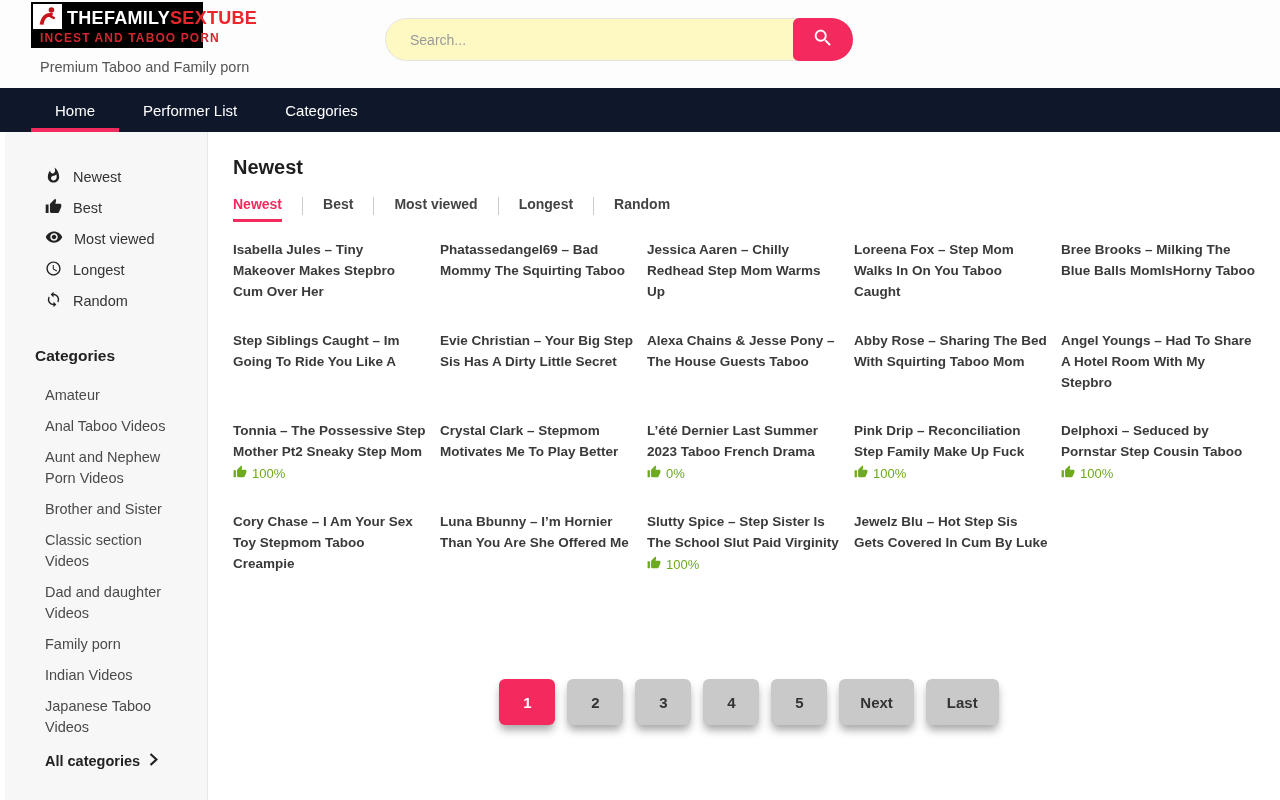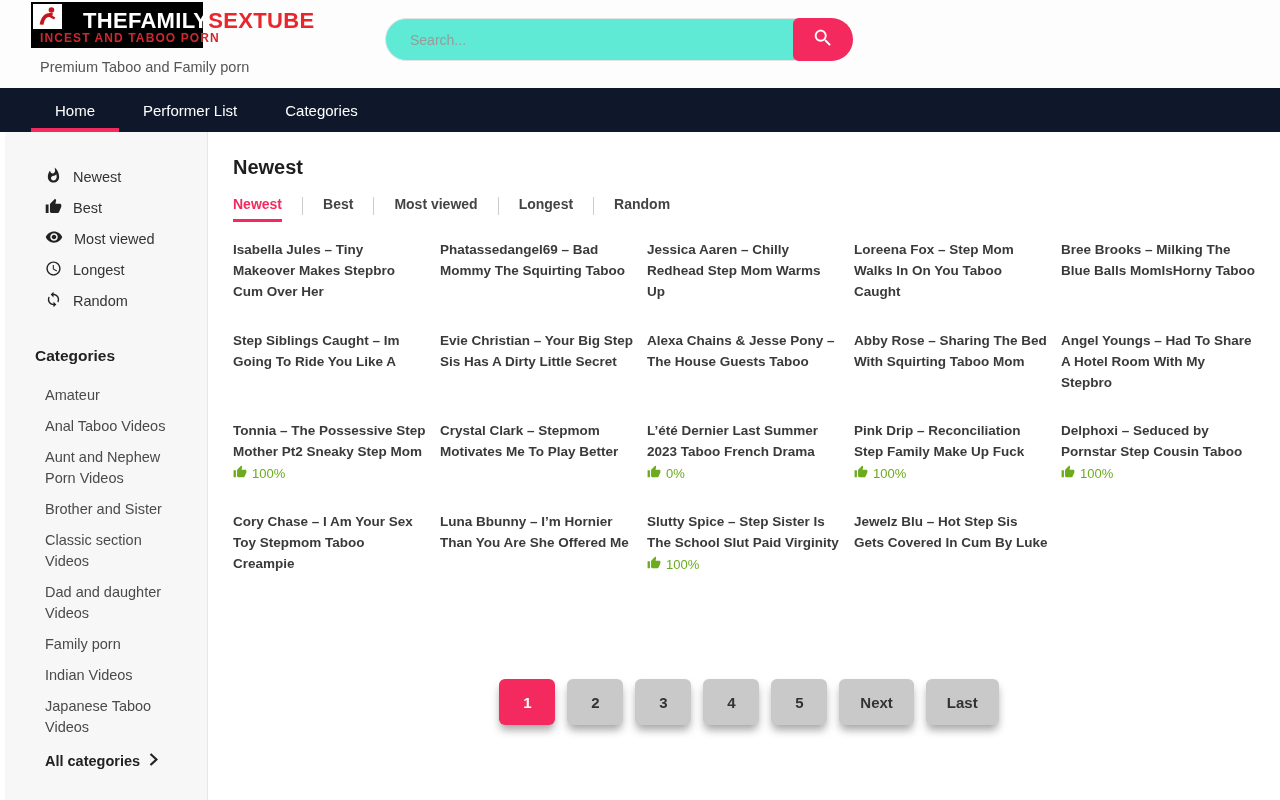--- a/index.html
+++ b/index.html
@@ -5,32 +5,32 @@
   * { margin:0; padding:0; box-sizing:border-box; }
   html,body { width:1280px; height:800px; overflow:hidden; background:#fff;
               font-family:"Liberation Sans", sans-serif; }
 
   
   .header { position:relative; width:1280px; height:88px; background:#fdfdfd; }
   .logo-box { position:absolute; left:31px; top:2px; width:172px; height:46px;
               background:#000; cursor:pointer; }
   .logo-icon { position:absolute; left:2px; top:2px; width:29px; height:25px;
                background:#fff; display:flex; align-items:center; justify-content:center; }
-  .logo-title { position:absolute; left:52px; top:6px; font-size:22px; font-weight:bold;
+  .logo-title { position:absolute; left:36px; top:6px; font-size:18px; font-weight:bold;
                 letter-spacing:.3px; white-space:nowrap; }
   .logo-title .w { color:#fff; }
   .logo-title .r { color:#e8262b; }
   .logo-sub { position:absolute; left:9px; top:29px; font-size:12px; font-weight:bold;
               color:#d2262e; letter-spacing:1.1px; white-space:nowrap; }
   .tagline { position:absolute; left:40px; top:59px; font-size:14.5px; color:#555; }
 
   .search-wrap { position:absolute; left:385px; top:18px; width:468px; height:43px; }
   .search-input { width:100%; height:100%; border:1px solid #e4e4e4; border-radius:22px;
                   padding:0 70px 0 24px; font-size:14px; color:#555; outline:none;
-                  font-family:"Liberation Sans", sans-serif; background:#5eead4; }
+                  font-family:"Liberation Sans", sans-serif; background:#fef9c3; }
   .search-input::placeholder { color:#9a9a9a; }
   .search-btn { position:absolute; right:0; top:0; width:60px; height:43px;
                 background:#f42a5e; border:none; border-radius:6px 22px 22px 6px;
                 cursor:pointer; display:flex; align-items:center; justify-content:center; }
 
   
   .nav { position:absolute; top:88px; left:0; width:1280px; height:44px; background:#0f172a;
          display:flex; align-items:stretch; padding-left:31px; z-index:5; }
   .nav-item { position:relative; display:flex; align-items:center; gap:7px; padding:0 24px;
               color:#fff; font-size:15px; cursor:pointer; white-space:nowrap; }

